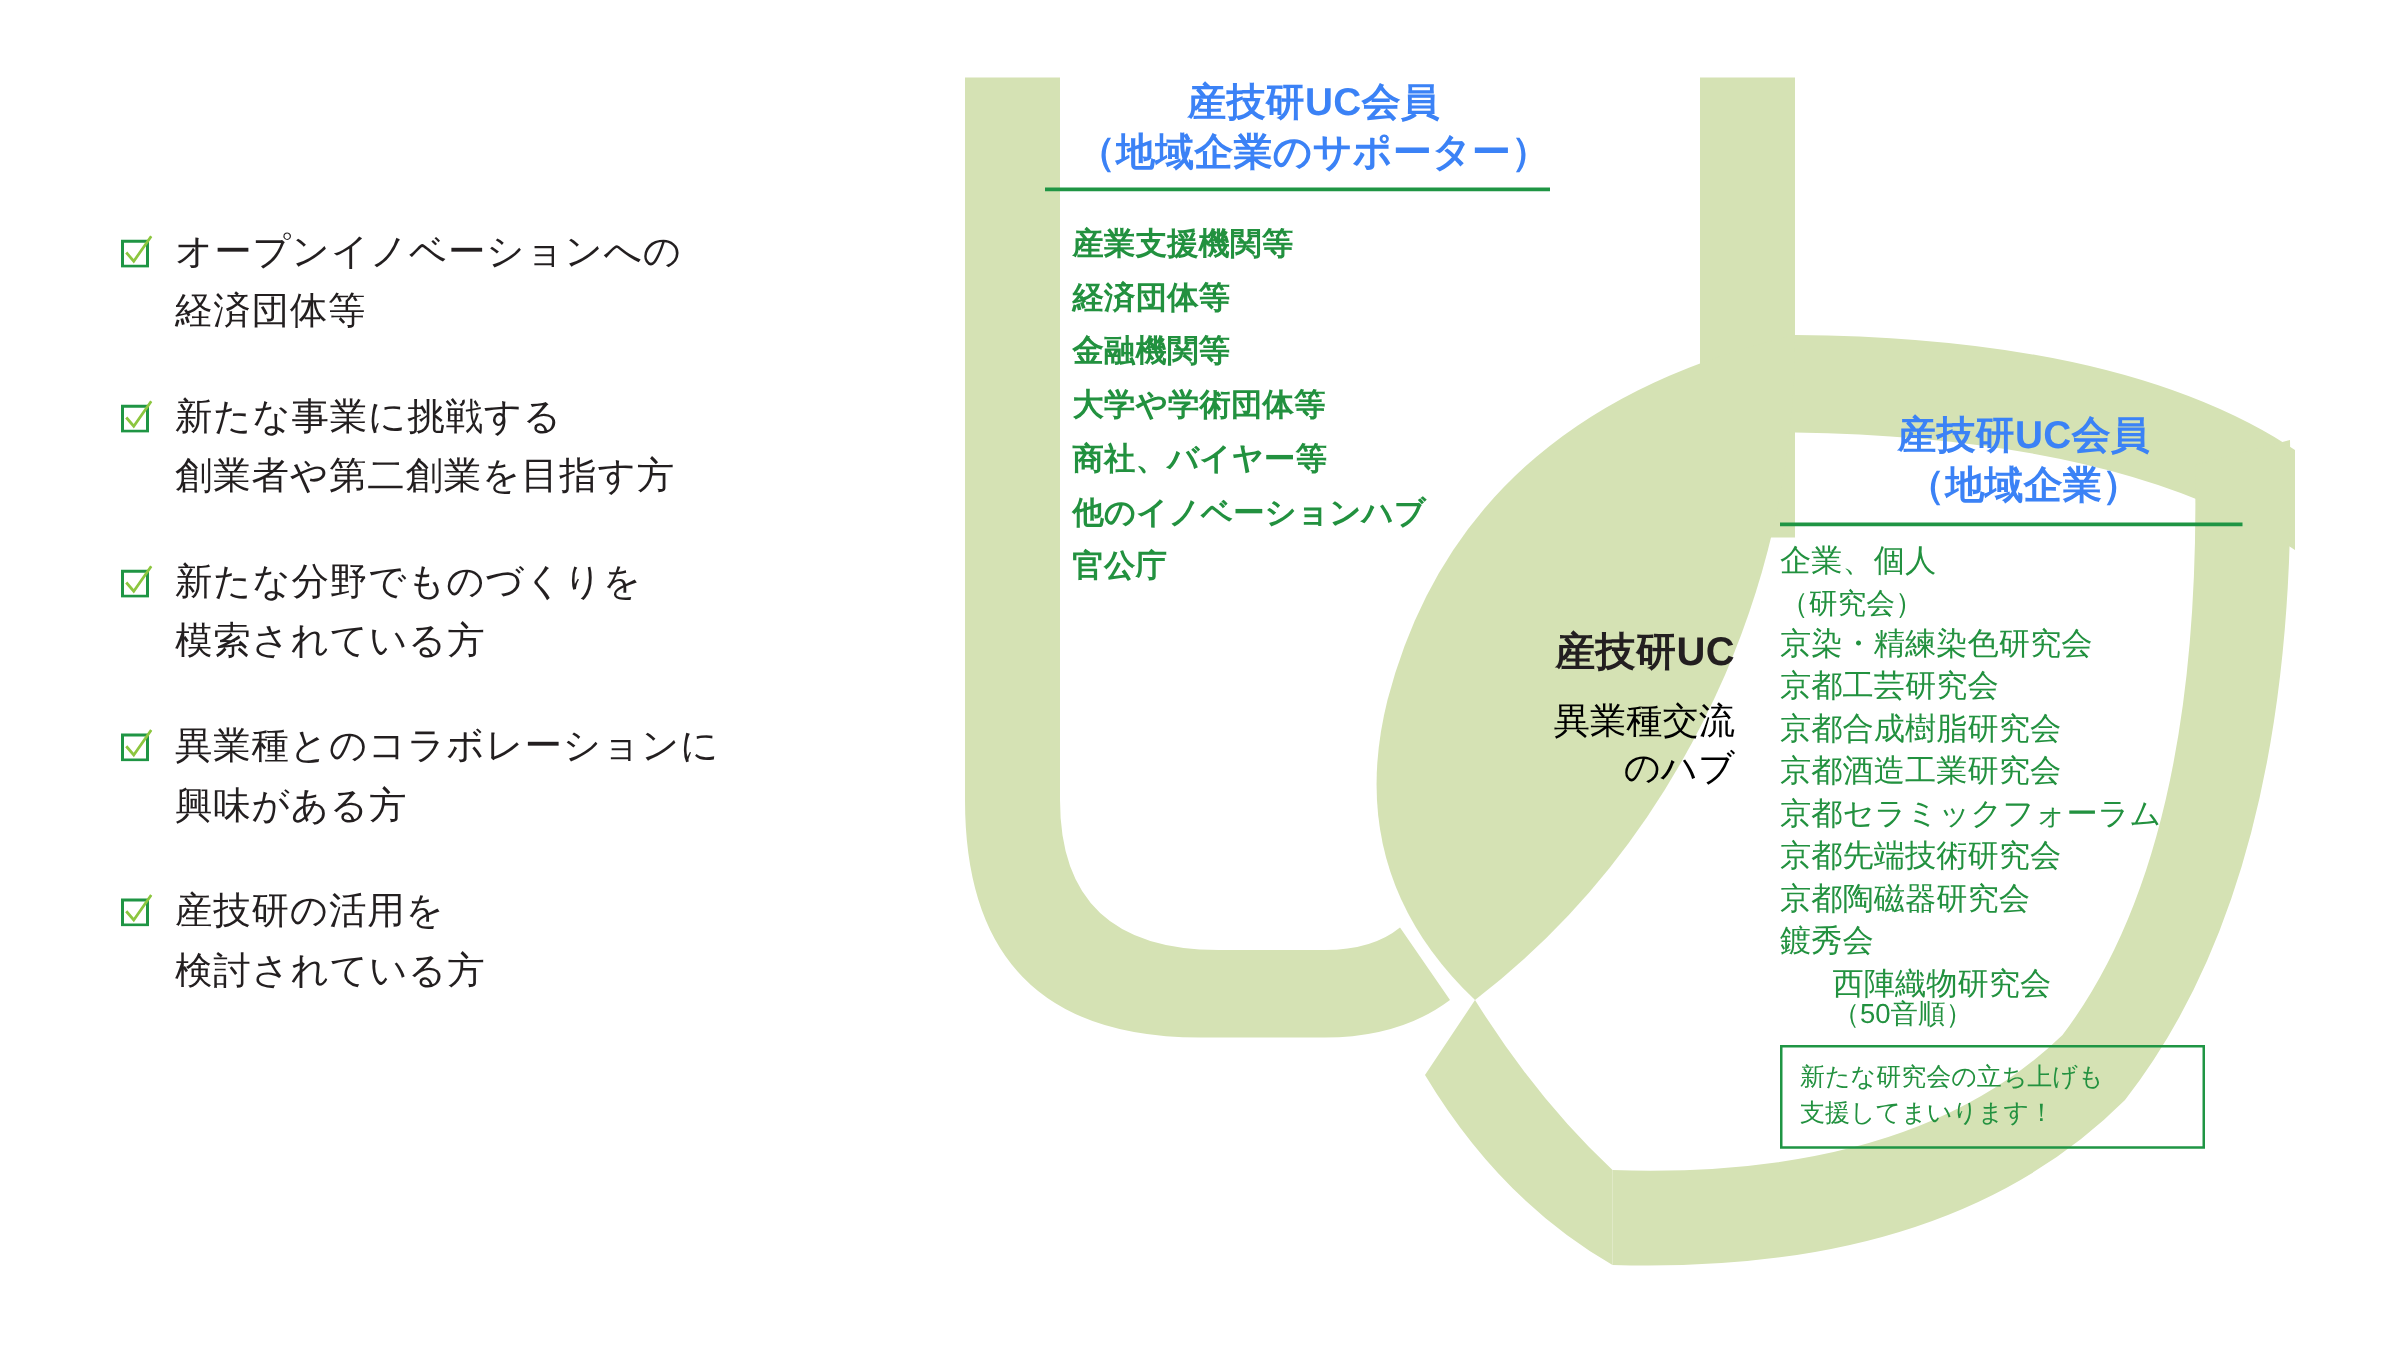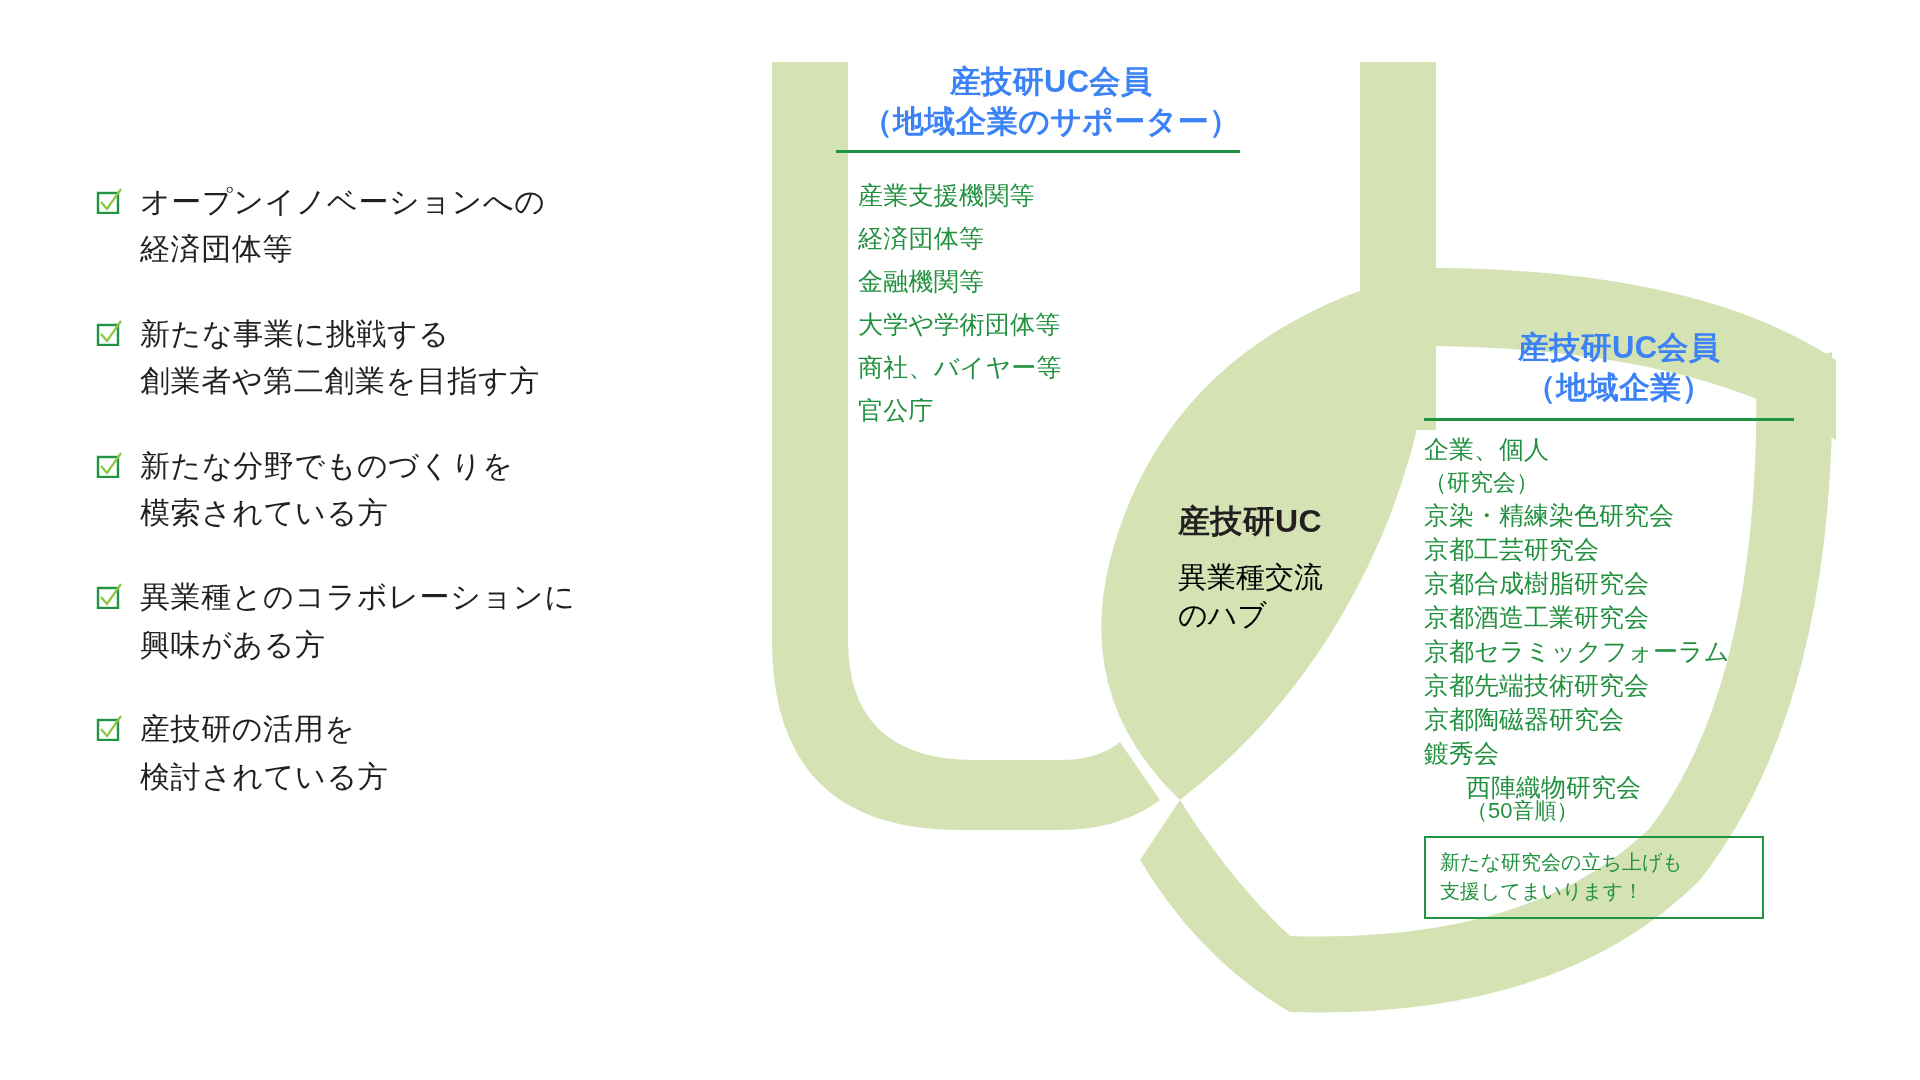--- a/index.html
+++ b/index.html
@@ -81,29 +81,30 @@
   .green-list {
     margin-top: 30px;
     color: #22913f;
     font-size: 25px;
     line-height: 1.0;
   }
   .green-list .gl-item {
     margin-bottom: 18px;
     letter-spacing: 0.01em;
     white-space: nowrap;
+    font-weight: bold;
   }
   #middle-list { padding-left: 22px; }
   
   #hub {
     position: absolute;
     left: 1178px;
     top: 500px;
     width: 210px;
-    text-align: left;
+    text-align: right;
   }
   #hub-title {
     font-size: 32px;
     font-weight: bold;
     color: #231f20;
     letter-spacing: 0.01em;
   }
   #hub-sub {
     margin-top: 14px;
     font-size: 29px;
@@ -238,20 +239,21 @@
   <div id="middle-column">
     <div class="col-title">産技研UC会員
 （地域企業のサポーター）</div>
     <div class="title-rule"></div>
     <div class="green-list" id="middle-list">
       <div class="gl-item">産業支援機関等</div>
       <div class="gl-item">経済団体等</div>
       <div class="gl-item">金融機関等</div>
       <div class="gl-item">大学や学術団体等</div>
       <div class="gl-item">商社、バイヤー等</div>
+      <div class="gl-item">他のイノベーションハブ</div>
       <div class="gl-item">官公庁</div>
     </div>
   </div>
 
   <div id="hub">
     <div id="hub-title">産技研UC</div>
     <div id="hub-sub">異業種交流
 のハブ</div>
   </div>
 

